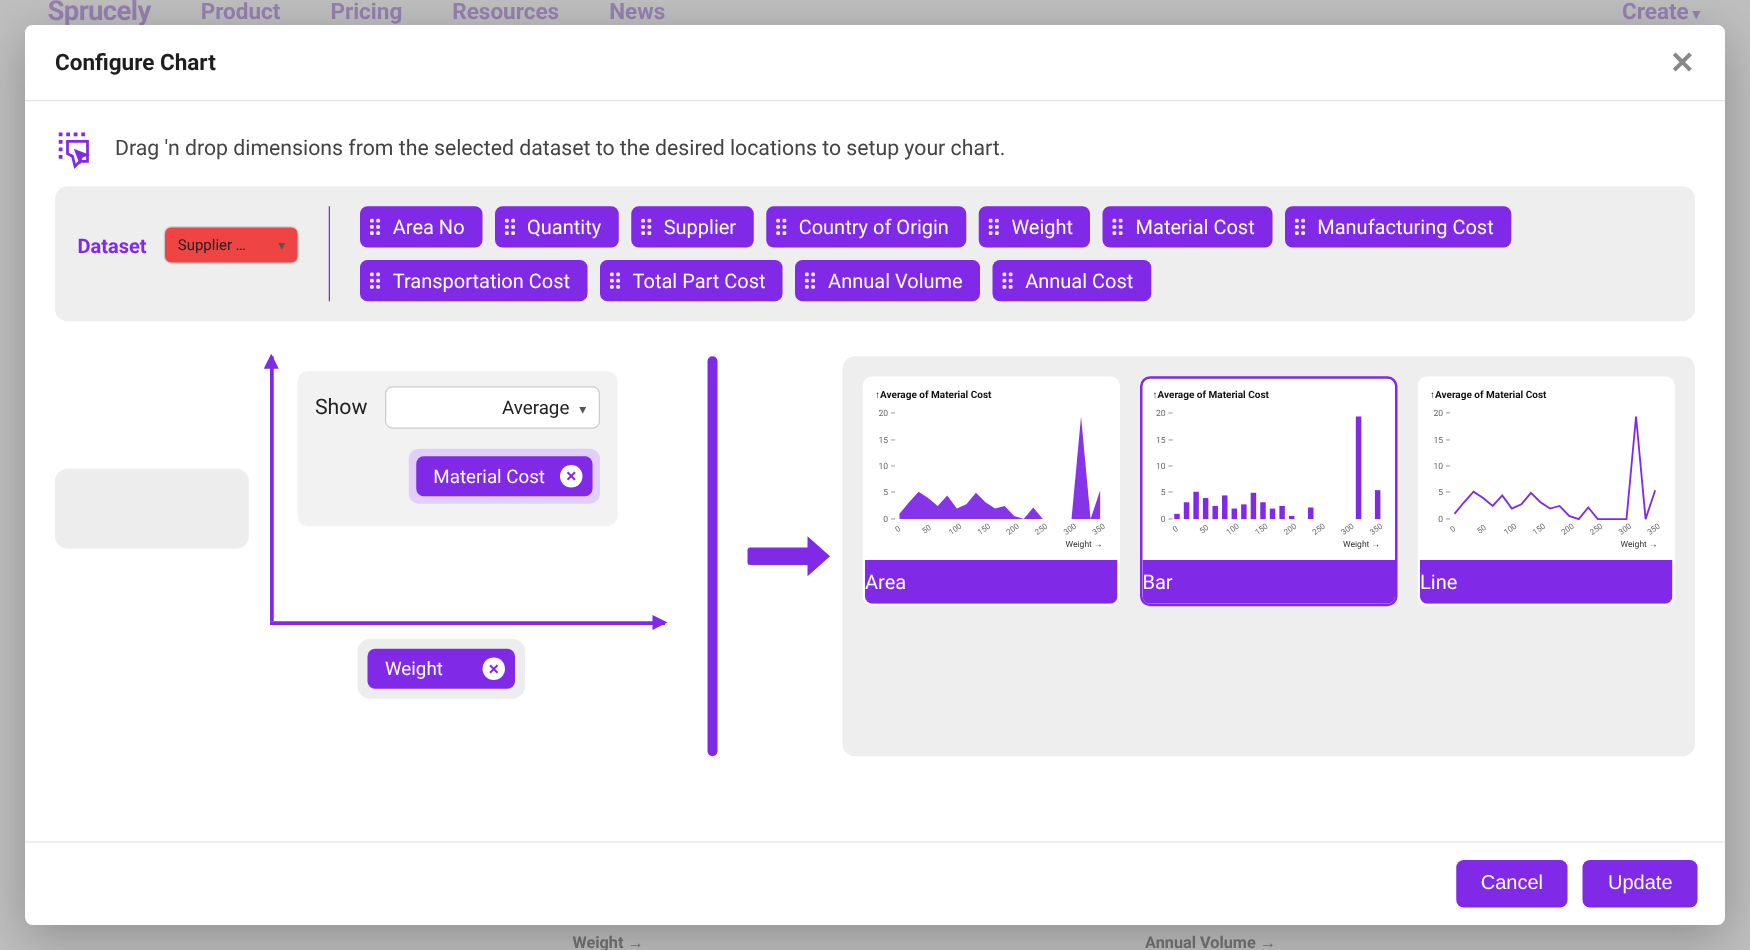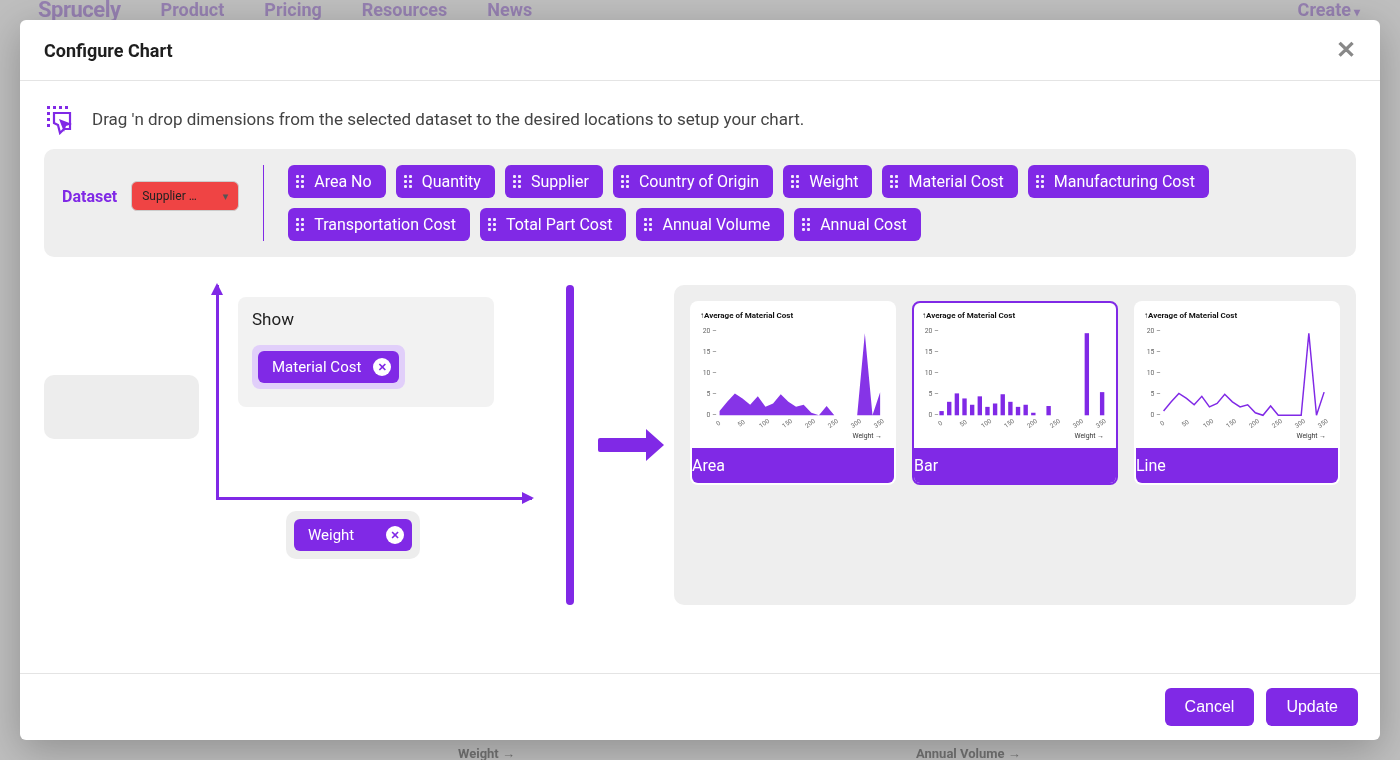--- a/index.html
+++ b/index.html
@@ -104,21 +104,21 @@
   .x-arrow {
     position:absolute; left:172px; top:212px; width:316px; height:3px; background:#8029e6;
   }
   .x-arrow::after{
     content:""; position:absolute; right:-2px; top:-5px;
     border-top:6px solid transparent; border-bottom:6px solid transparent;
     border-left:12px solid #8029e6;
   }
   .ydrop {
     position:absolute; left:194px; top:12px; width:256px;
-    background:#f2f2f2; border-radius:8px; padding:12px 14px 18px 14px;
+    background:#f2f2f2; border-radius:8px; padding:12px 14px 18px 14px;text-align:right;
   }
   .ydrop-row1 { display:flex; align-items:center; gap:14px; margin-bottom:16px;}
   .show-label { font-size:17px; color:#222;}
   .agg-select {
     flex:1; background:#fff; border:1px solid #ccc; border-radius:6px;
     padding:7px 10px; display:flex; align-items:center; font-size:15px; cursor:pointer;
   }
   .agg-select .val { flex:1; }
   .selected-wrap {
     background:#e1cffa; border-radius:8px; padding:6px;
@@ -360,20 +360,24 @@
 
     <div class="config-area">
       <div class="axes-zone">
         <div class="xaxis-drop"></div>
         <div class="y-arrow"></div>
         <div class="x-arrow"></div>
 
         <div class="ydrop">
           <div class="ydrop-row1">
             <span class="show-label">Show</span>
+            <div class="agg-select">
+              <span class="val">Average</span>
+              <span class="chev"></span>
+            </div>
           </div>
           <div class="selected-wrap">
             <div class="dim-selected">
               <span>Material Cost</span>
               <span class="remove-circ">✕</span>
             </div>
           </div>
         </div>
 
         <div class="xdrop">

